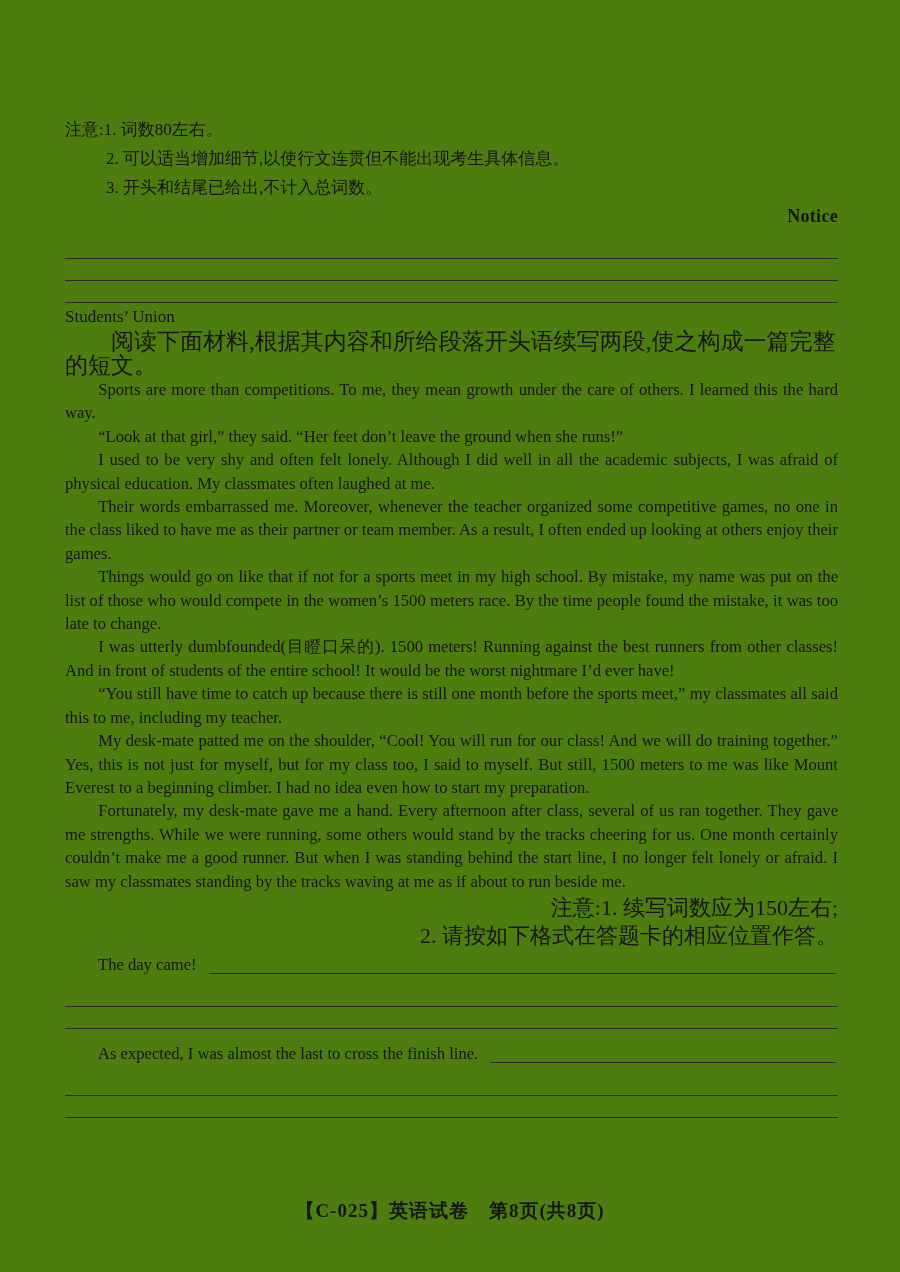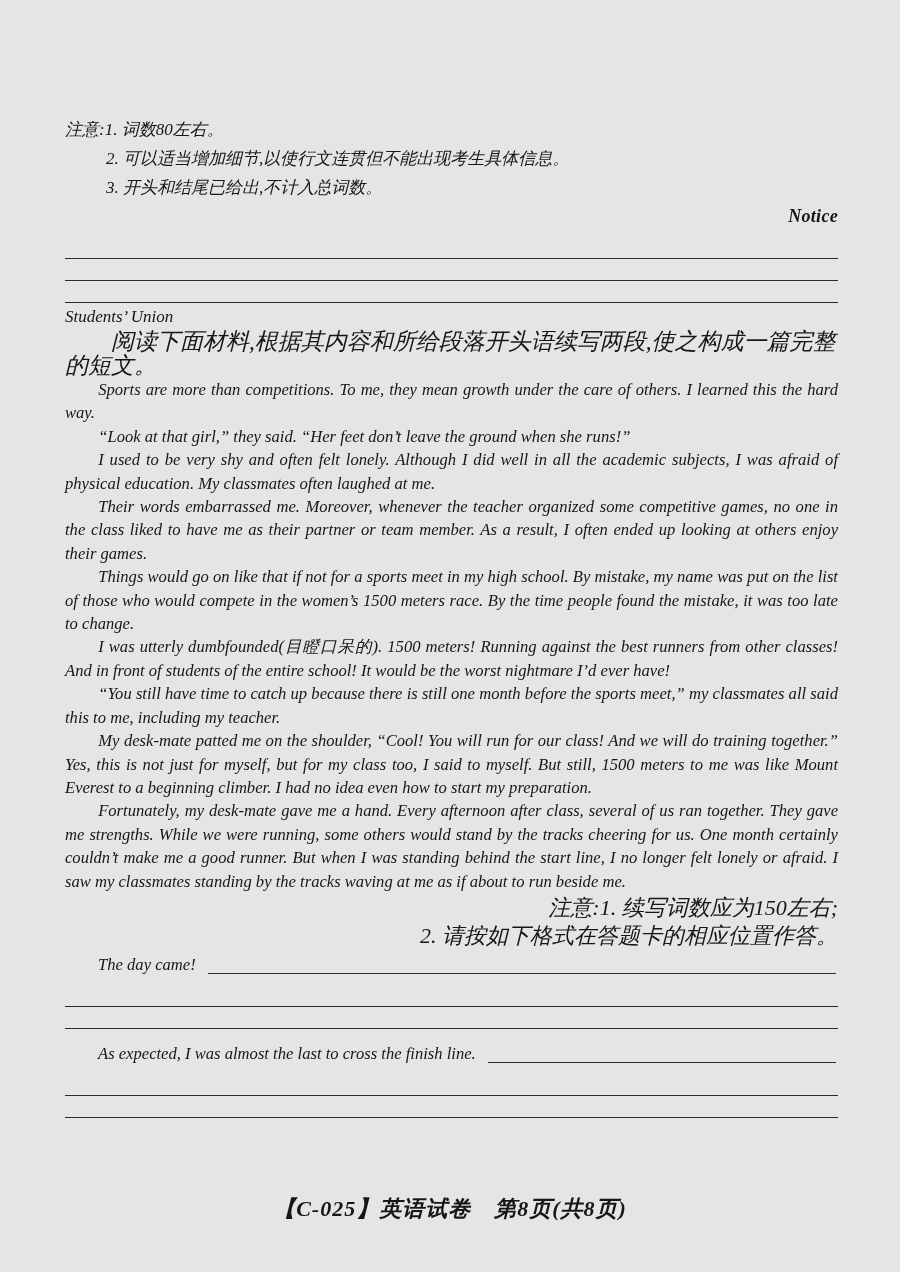--- a/index.html
+++ b/index.html
@@ -6,24 +6,23 @@
   html, body { background: #ffffff; }
   body {
     font-family: "Liberation Serif", "DejaVu Serif", serif;
     color: #161616;
   }
   .page {
     position: relative;
     width: 900px;
     height: 1272px;
     margin: 0 auto;
-    background: #e5e5e5;
+    background: #4d7c0f;
     overflow: hidden;
     padding: 115px 62px 0 65px;
-    font-style: italic;
   }
   
   .top-notes { font-size: 17px; line-height: 29px; }
   .note-line { white-space: nowrap; }
   .indented { padding-left: 41px; }
   
   .notice-title {
     text-align: right;
     font-weight: bold;
     font-size: 18px;
@@ -78,21 +77,21 @@
   .rules-block { margin-top: 9px; }
   .gap-sm { height: 10px; }
   
   .footer {
     position: absolute;
     left: 0;
     bottom: 48px;
     width: 100%;
     text-align: center;
     font-weight: bold;
-    font-size: 22px;
+    font-size: 19px;
     letter-spacing: 1px;
   }
 </style>
 </head>
 <body>
 
 <div class="page">
 
   <div class="top-notes">
     <div class="note-line">注意:1. 词数80左右。</div>

